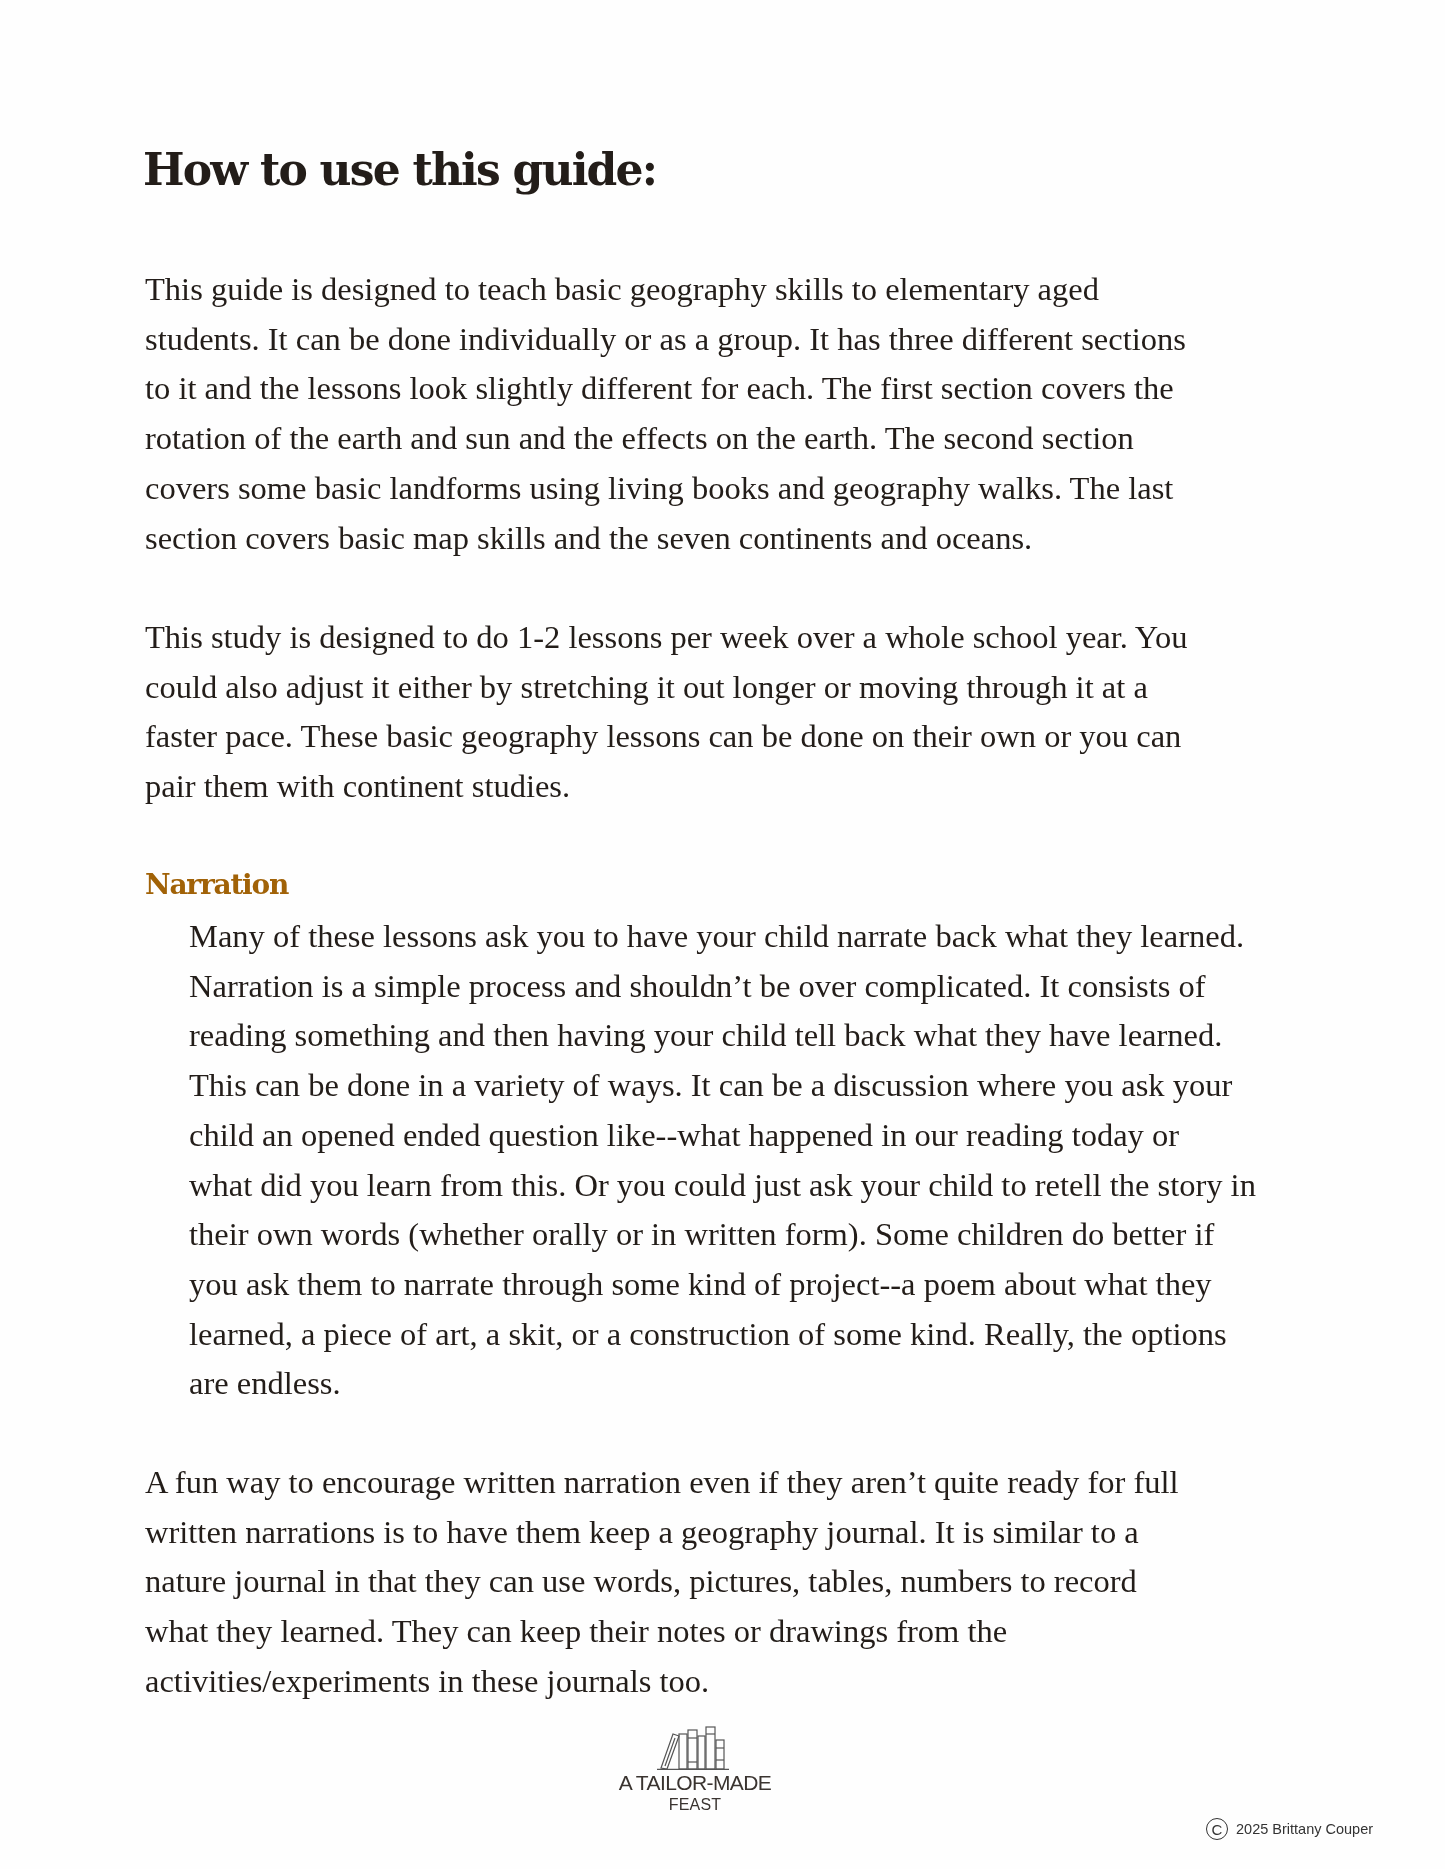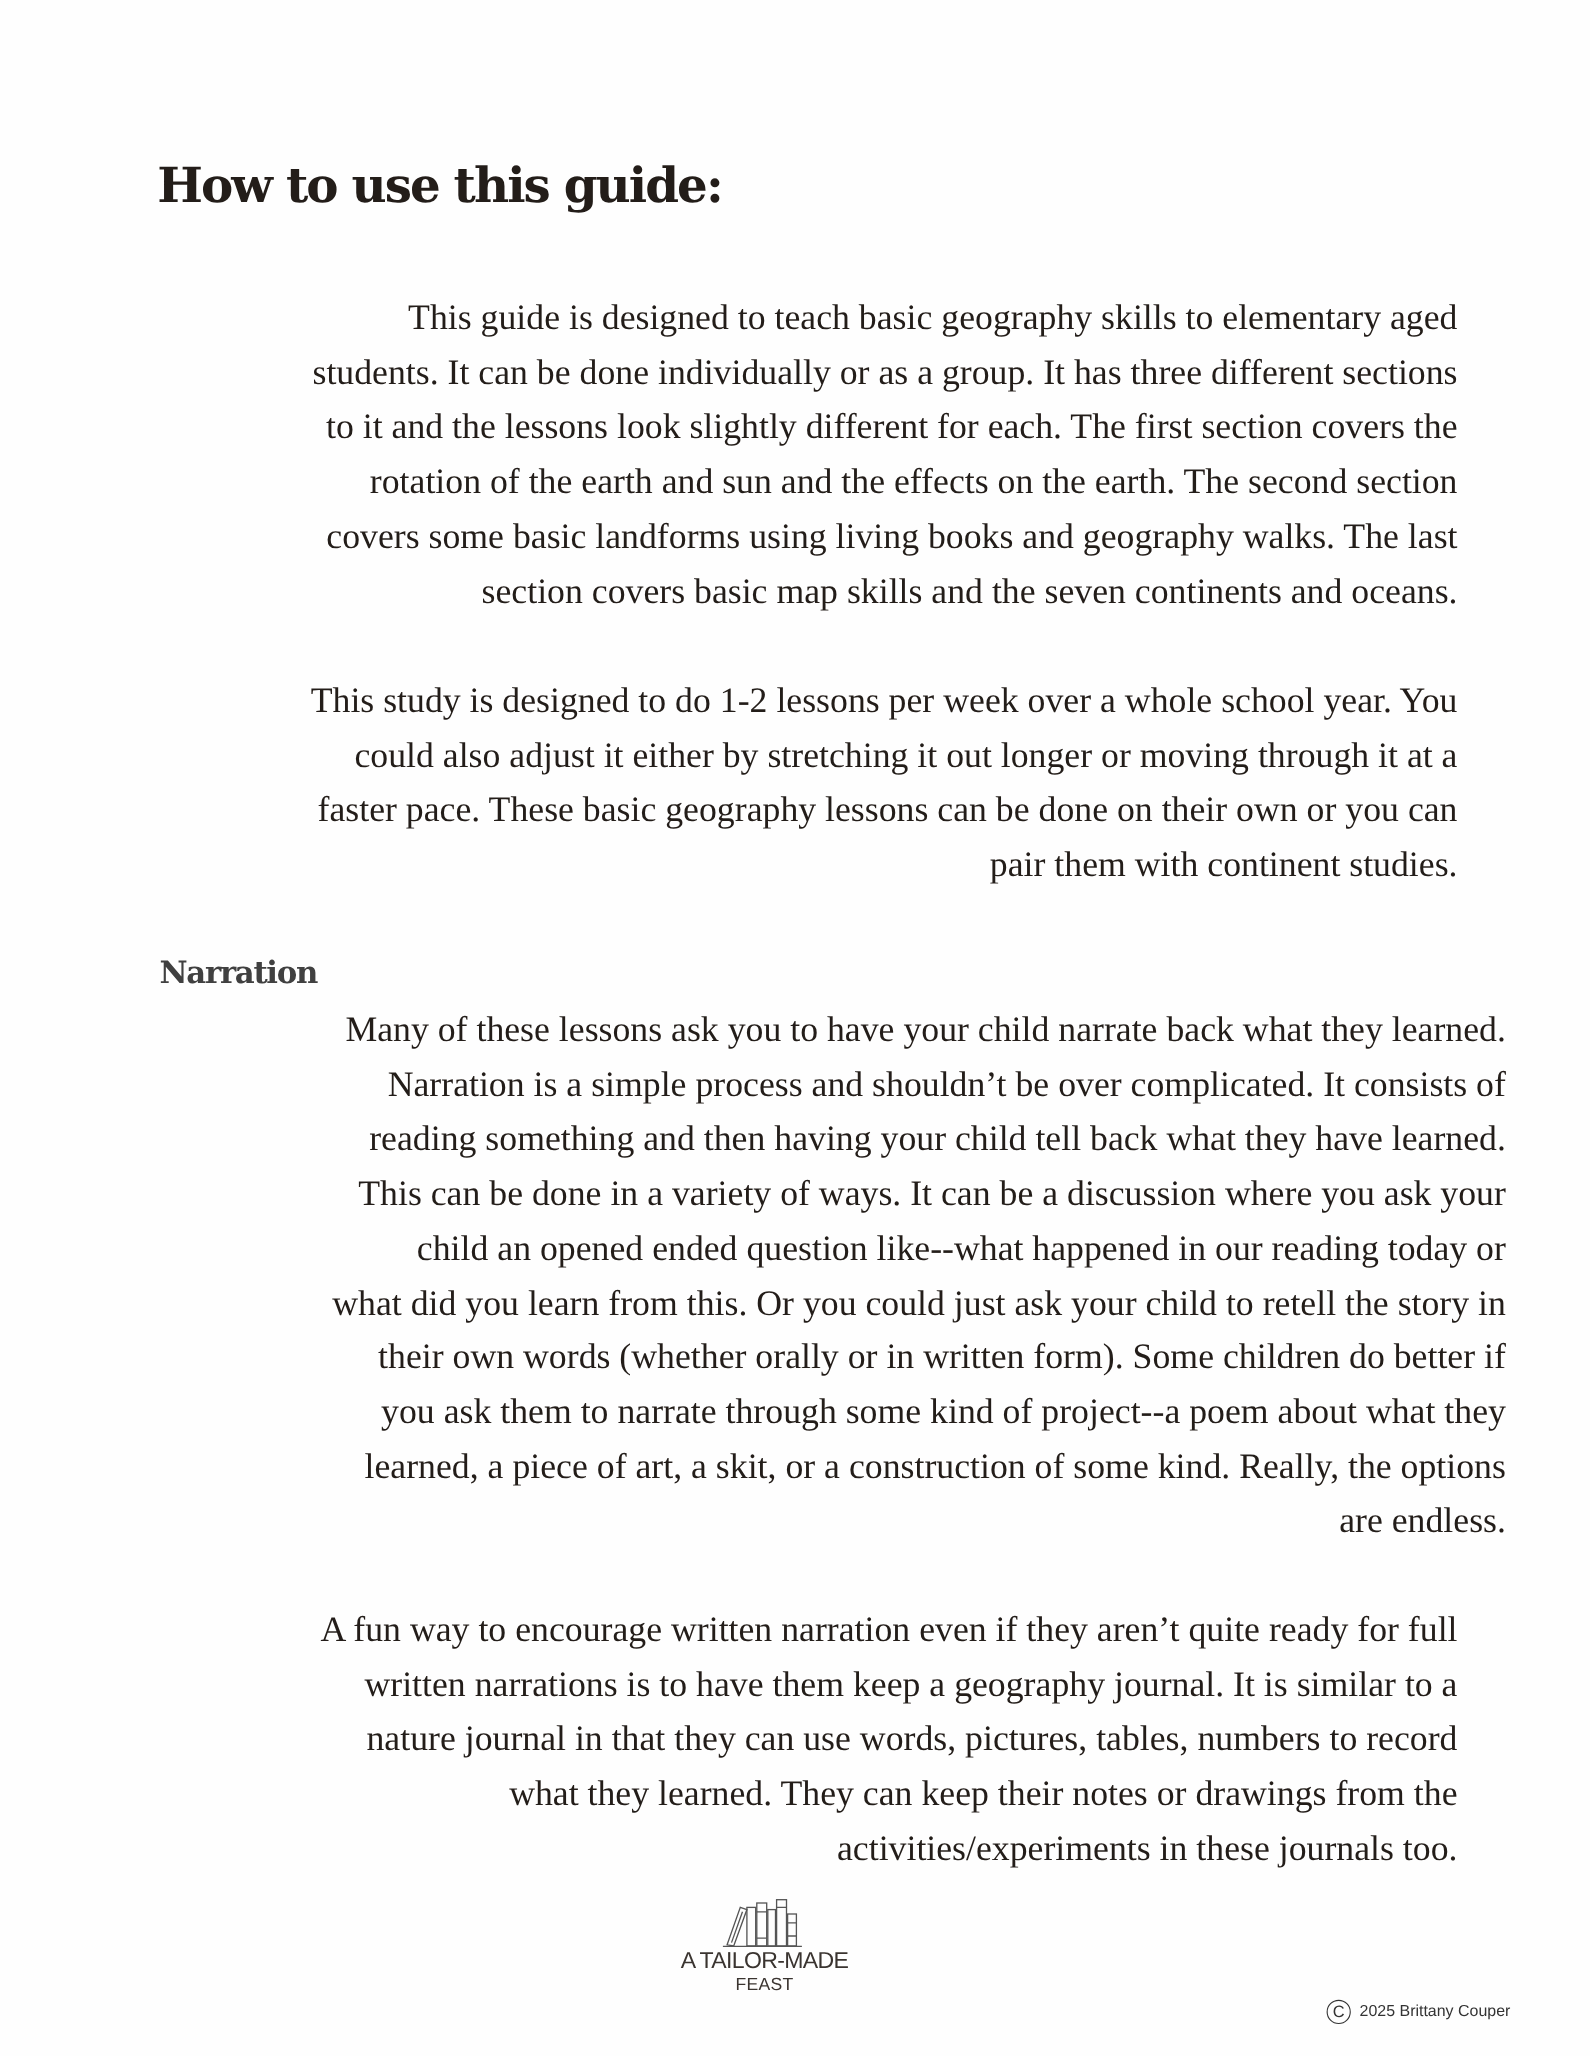--- a/index.html
+++ b/index.html
@@ -22,32 +22,31 @@
     line-height: 1;
   }
   .body-text {
     position: absolute; left: 145px; width: 1180px;
     margin: 0;
     font-family: "Liberation Serif", serif;
     font-size: 32.5px;
     line-height: 49.7px;
     color: #231d19;
     white-space: pre-line;
-    text-align: right;
   }
   .p1 { top: 265px; }
   .p2 { top: 613px; }
   .subhead {
     position: absolute; left: 145px; top: 868px;
     margin: 0;
     font-family: "DejaVu Serif", serif;
     font-weight: bold;
     font-size: 28px;
     letter-spacing: -1.2px;
-    color: #404040;
+    color: #a16207;
   }
   .p3 { top: 912px; margin-left: 44px; }
   .p4 { top: 1458px; }
   .logo {
     position: absolute; left: 600px; top: 1726px; width: 190px;
     text-align: center;
     font-family: "Liberation Sans", sans-serif;
     color: #3a3430;
   }
   .logo svg { display: block; margin: 0 auto; }

